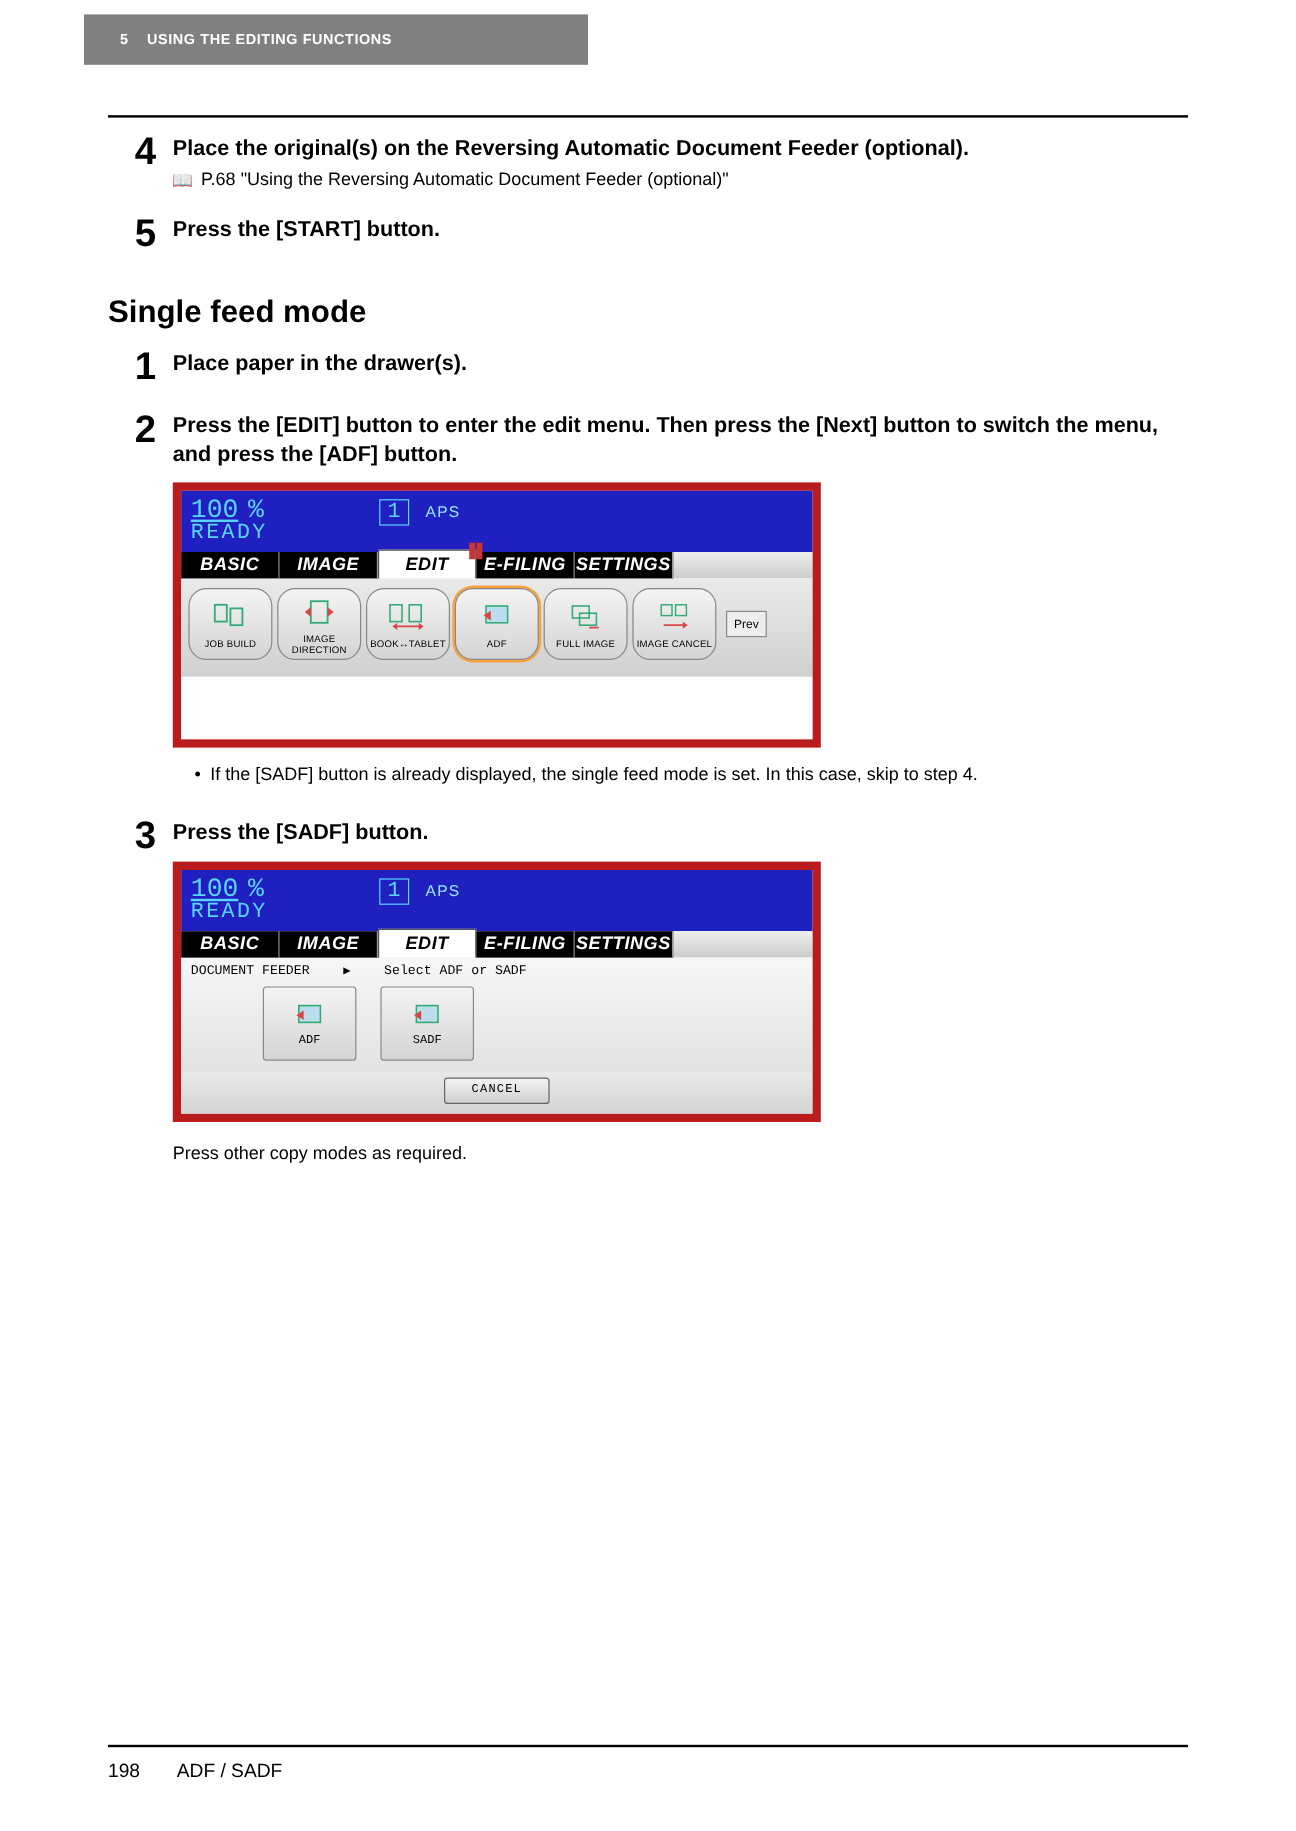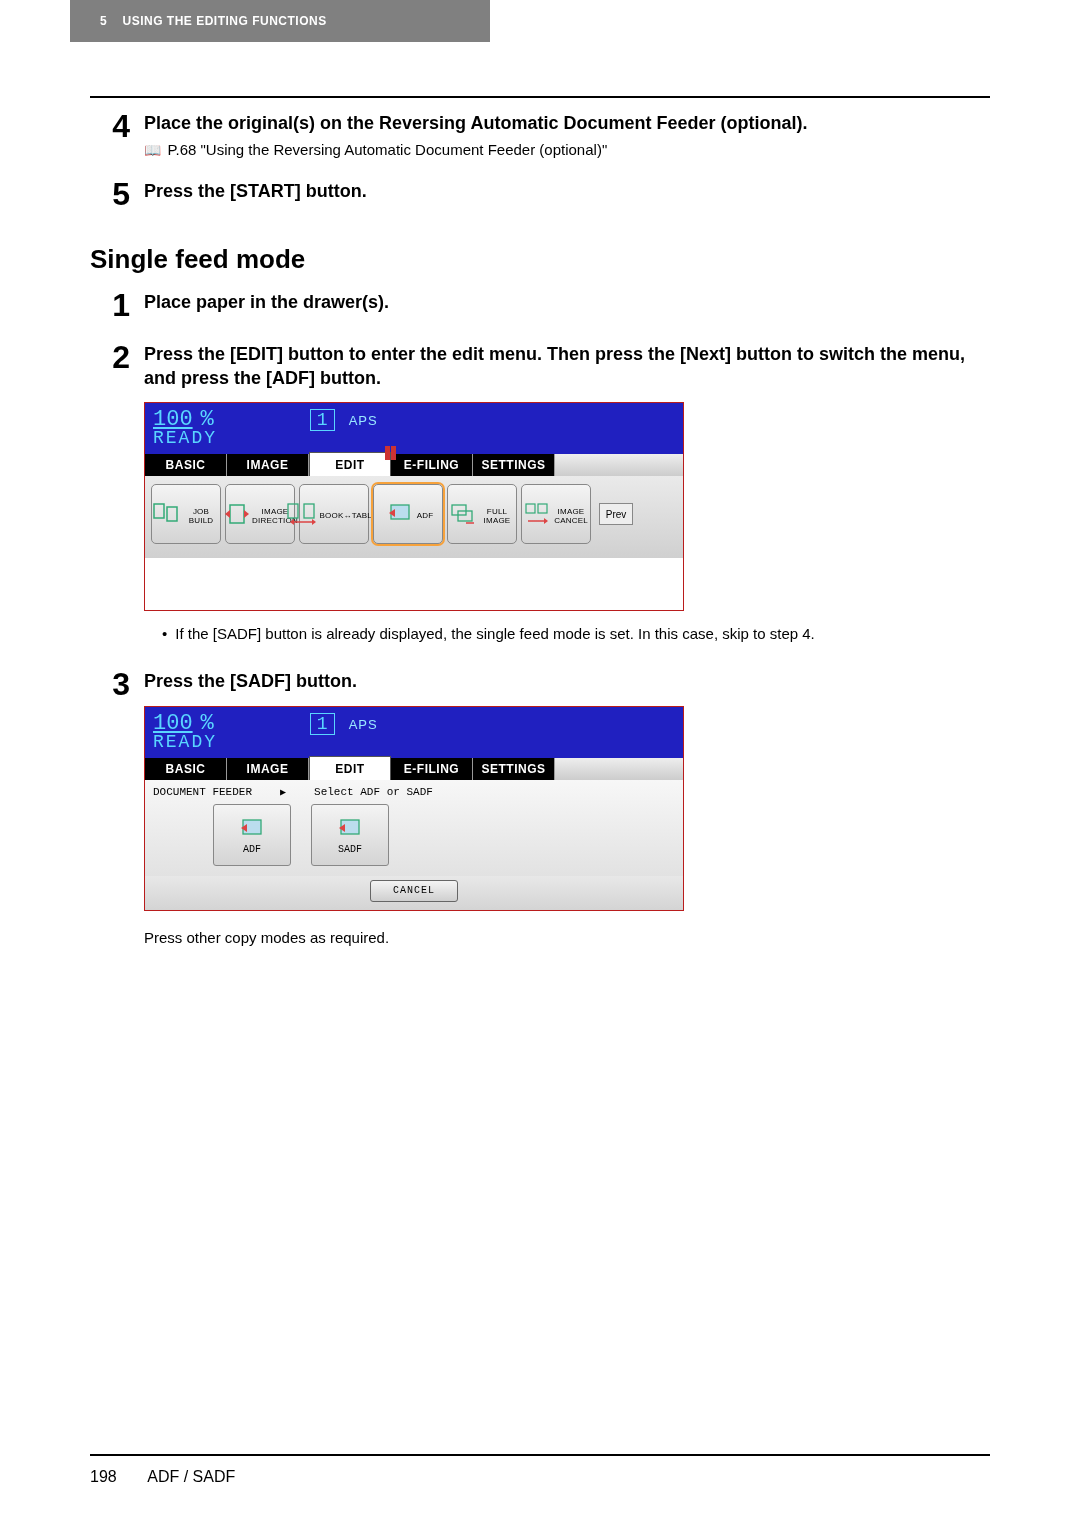--- a/index.html
+++ b/index.html
@@ -6,21 +6,21 @@
   body {
     font-family: Arial, Helvetica, sans-serif;
     background: #fff;
     width: 1080px;
     height: 1526px;
     position: relative;
     color: #000;
   }
   .header-band {
     position: absolute;
-    top: 0; left: 70px;
+    top: 12px; left: 70px;
     width: 420px; height: 42px;
     background: #808080;
     display: flex; align-items: center;
     padding-left: 30px;
   }
   .header-band span {
     color: #fff;
     font-size: 12px;
     font-weight: bold;
     letter-spacing: 0.5px;
@@ -57,21 +57,21 @@
     font-size: 26px; font-weight: bold; margin-top: 34px; margin-bottom: 14px;
   }
   .step-note {
     font-size: 15px; margin: 14px 0 6px 18px;
     display: flex; gap: 8px;
   }
   .post-note { font-size: 15px; margin-top: 18px; margin-left: 0; }
 
   
   .panel {
-    width: 540px; margin-top: 12px; border: 1px solid #b91c1c;
+    width: 540px; margin-top: 12px; border: 7px solid #b91c1c;
     font-family: Arial, sans-serif; background: #fff;
   }
   .panel-top {
     background: #2020c0;
     padding: 4px 8px 6px 8px;
     color: #5ad5ff;
   }
   .panel-top .row1 {
     display: flex; align-items: baseline; gap: 8px;
     font-family: 'Courier New', monospace;
@@ -93,23 +93,24 @@
   }
   .panel-top .ready {
     font-family: 'Courier New', monospace;
     font-size: 18px; letter-spacing: 2px; margin-top: -4px;
   }
   .panel-tabs {
     display: flex; background: linear-gradient(#eee,#ccc); height: 22px;
   }
   .panel-tab {
     flex: 0 0 auto; width: 82px; text-align: center;
-    font-size: 12px; font-weight: bold; letter-spacing: 0.5px;
+    font-size: 15px; font-weight: bold; letter-spacing: 0.5px;
     line-height: 22px; border-right: 1px solid #999;
     position: relative;
+    font-style: italic;
   }
   .panel-tab.black { background:#000; color:#fff; }
   .panel-tab.active {
     background: #fff; border: 1px solid #555; border-bottom: none;
     margin-top: -2px; height: 24px; line-height: 24px;
   }
   .panel-tab.covered {
     position: relative;
   }
   .cursor-graphic {
@@ -117,22 +118,22 @@
     left: -14px; top: -8px; pointer-events: none;
   }
   .panel-body {
     display: flex; gap: 4px; padding: 8px 6px 14px 6px;
     background: linear-gradient(#eaeaea,#d0d0d0);
     align-items: center;
   }
   .tool-btn {
     width: 70px; height: 60px;
     background: linear-gradient(#f4f4f4,#d4d4d4);
-    border: 1px solid #888; border-radius: 5px;
-    display: flex; align-items: center; justify-content: center;
+    border: 1px solid #888; border-radius: 15px;
+    display: flex; flex-direction: column; align-items: center; justify-content: center;
     font-size: 8px; letter-spacing: 0.2px;
     position: relative;
   }
   .tool-btn.sel {
     box-shadow: 0 0 0 2px #f7a23b;
   }
   .tool-icon {
     width: 34px; height: 30px; display:flex; align-items:center; justify-content:center;
   }
   .tool-label { margin-top: 3px; text-align:center; }

